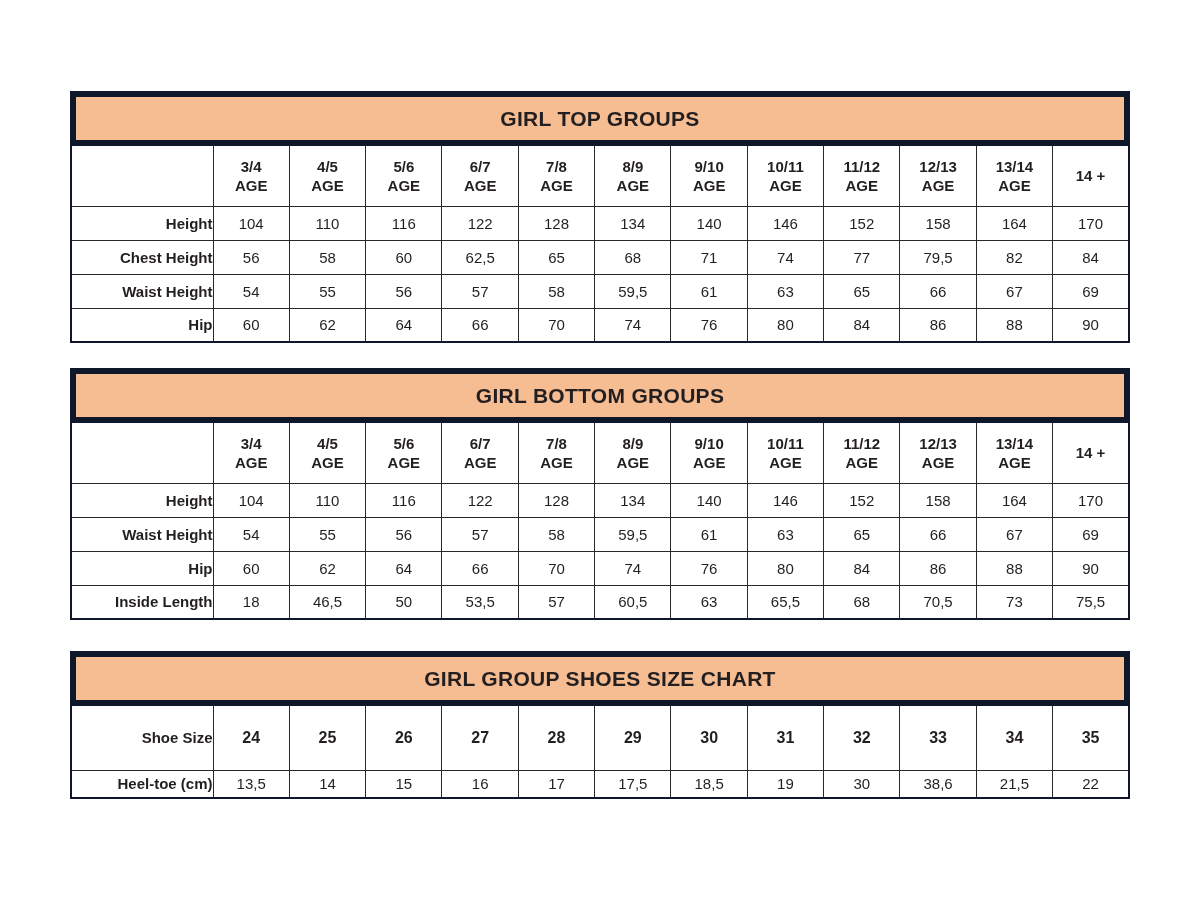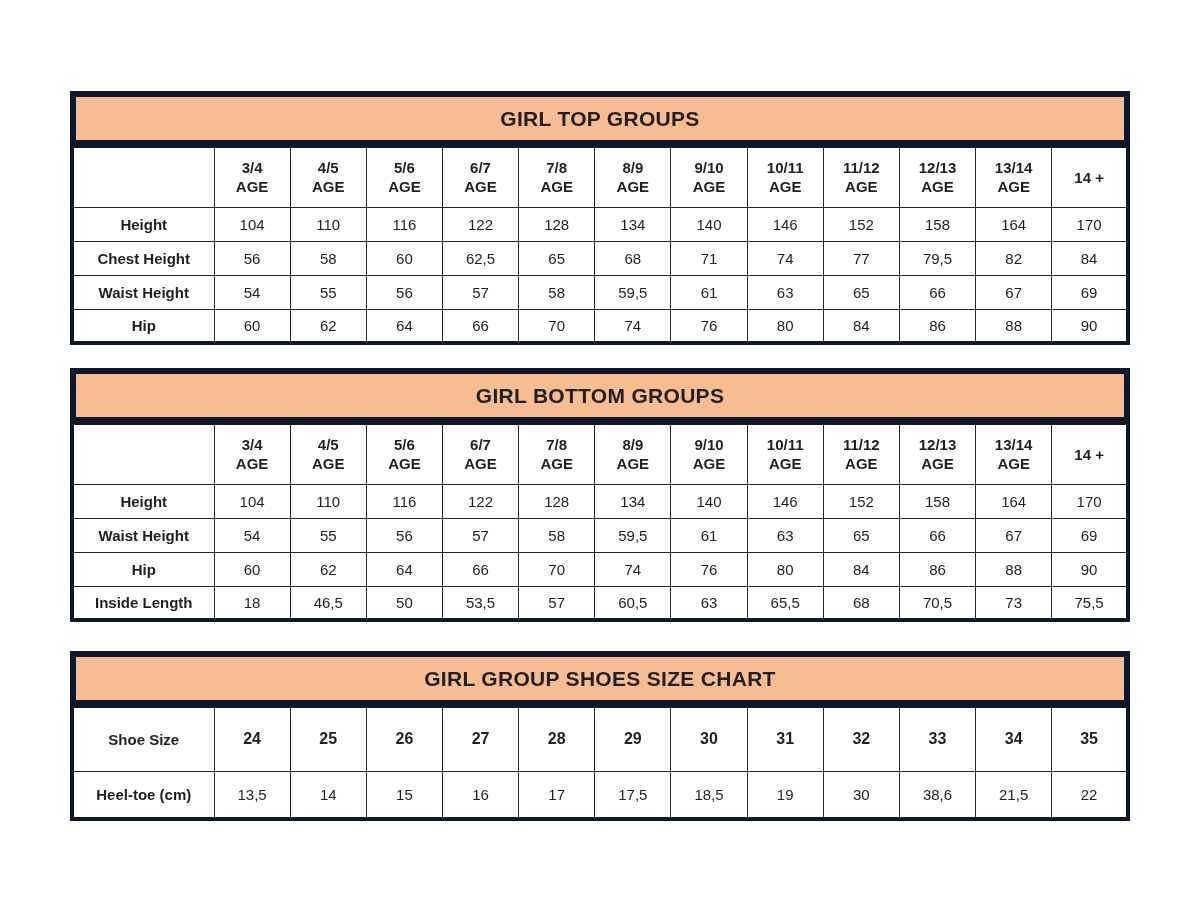--- a/index.html
+++ b/index.html
@@ -35,50 +35,50 @@
     justify-content: center;
     font-weight: bold;
     font-size: 21px;
     letter-spacing: 0.3px;
   }
   table.grid {
     border-collapse: collapse;
     table-layout: fixed;
     width: 100%;
     margin-top: -2px;
-    border: 4px solid #0f172a;
+    border: 2px solid #0f172a;
   }
   table.grid td, table.grid th {
     border: 1.5px solid #2b2724;
     padding: 0;
     font-size: 15px;
     overflow: hidden;
     background: #ffffff;
   }
   th.age-header {
     font-weight: bold;
     text-align: center;
     line-height: 19px;
     vertical-align: middle;
   }
   tr.age-header-row { height: 61px; }
   td.label-cell {
     font-weight: bold;
-    text-align: center;
+    text-align: right;
     padding-left: 12px;
     vertical-align: middle;
   }
   td.value-cell {
     text-align: center;
     vertical-align: middle;
   }
   td.value-cell.bold { font-weight: bold; font-size: 16px; }
   #tb0 tr.data-row, #tb1 tr.data-row { height: 34px; }
   #tb2 tr.shoe-header-row { height: 65px; }
-  #tb2 tr.data-row { height: 48px; }
+  #tb2 tr.data-row { height: 28px; }
 </style>
 </head>
 <body>
 
 <div class="sheet">
 
   <section class="table-block" id="tb0">
     <div class="title-bar">GIRL TOP GROUPS</div>
     <table class="grid">
       <colgroup>

